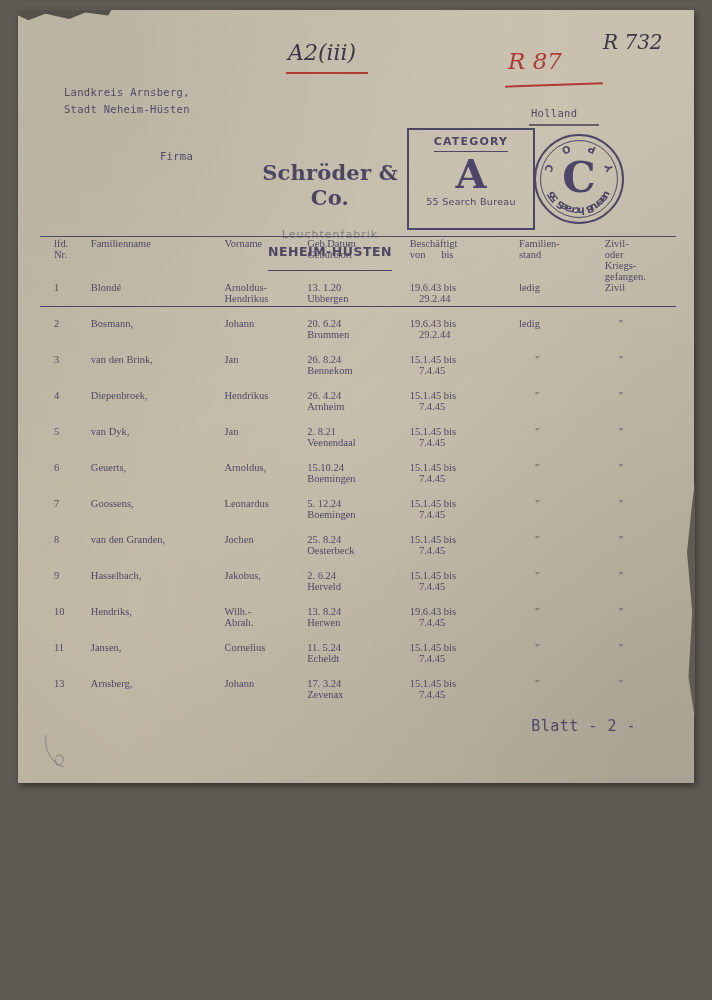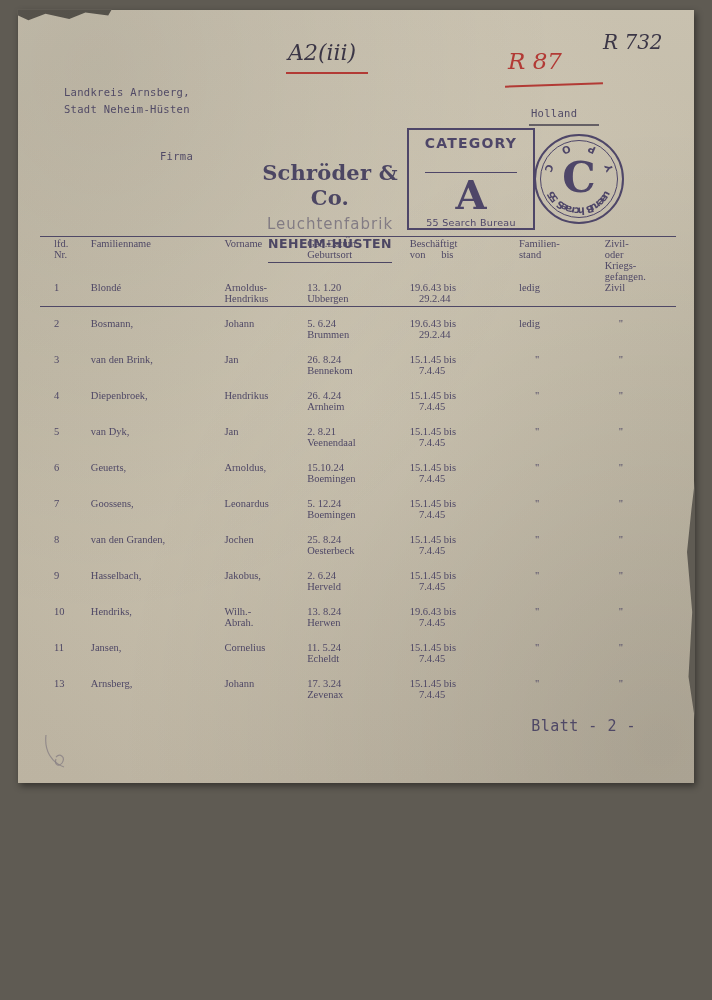--- a/index.html
+++ b/index.html
@@ -106,23 +106,23 @@
     color: #4c4663;
   }
   #lh-name {
     font-family: "DejaVu Serif", serif;
     font-size: 21px;
     font-weight: bold;
     letter-spacing: 0.2px;
   }
   #lh-sub {
     font-family: "DejaVu Sans", sans-serif;
-    font-size: 15px;
+    font-size: 11px;
     letter-spacing: 1px;
-    margin-top: 5px;
+    margin-top: 18px;
     opacity: 0.55;
   }
   #lh-city {
     font-family: "DejaVu Sans", sans-serif;
     font-size: 12.5px;
     font-weight: bold;
     letter-spacing: 0.5px;
     margin-top: 2px;
     border-bottom: 1.5px solid #4c4663;
     display: inline-block;
@@ -135,26 +135,26 @@
     left: 389px;
     top: 118px;
     width: 124px;
     height: 98px;
     border: 2px solid #4e4668;
     color: #4e4668;
     text-align: center;
     font-family: "DejaVu Sans", sans-serif;
   }
   #cat-label {
-    font-size: 14px;
+    font-size: 11px;
     font-weight: bold;
     letter-spacing: 1.2px;
     margin-top: 5px;
     border-bottom: 1.5px solid #4e4668;
-    padding-bottom: 21px;
+    padding-bottom: 3px;
     display: inline-block;
   }
   #cat-letter {
     font-size: 40px;
     font-weight: bold;
     line-height: 44px;
     font-family: "DejaVu Serif", serif;
   }
   #cat-foot {
     font-size: 9.5px;
@@ -347,21 +347,21 @@
               <td class="c-vor"><span class="sub">Arnoldus-</span><span class="sub">Hendrikus</span></td>
               <td class="c-geb"><span class="sub">13. 1.20</span><span class="sub">Ubbergen</span></td>
               <td class="c-bes"><span class="sub">19.6.43 bis</span><span class="sub indent1">  29.2.44</span></td>
               <td class="c-fst">ledig</td>
               <td class="c-ziv">Zivil</td>
             </tr>
             <tr class="row">
               <td class="c-nr">2</td>
               <td class="c-fam">Bosmann,</td>
               <td class="c-vor"><span class="sub">Johann</span></td>
-              <td class="c-geb"><span class="sub">5. 6.24</span><span class="sub">Brummen</span></td>
+              <td class="c-geb"><span class="sub">20. 6.24</span><span class="sub">Brummen</span></td>
               <td class="c-bes"><span class="sub">19.6.43 bis</span><span class="sub indent1">  29.2.44</span></td>
               <td class="c-fst">ledig</td>
               <td class="c-ziv"><span class="ditto2">"</span></td>
             </tr>
             <tr class="row">
               <td class="c-nr">3</td>
               <td class="c-fam">van den Brink,</td>
               <td class="c-vor"><span class="sub">Jan</span></td>
               <td class="c-geb"><span class="sub">26. 8.24</span><span class="sub">Bennekom</span></td>
               <td class="c-bes"><span class="sub">15.1.45 bis</span><span class="sub indent1">  7.4.45</span></td>

